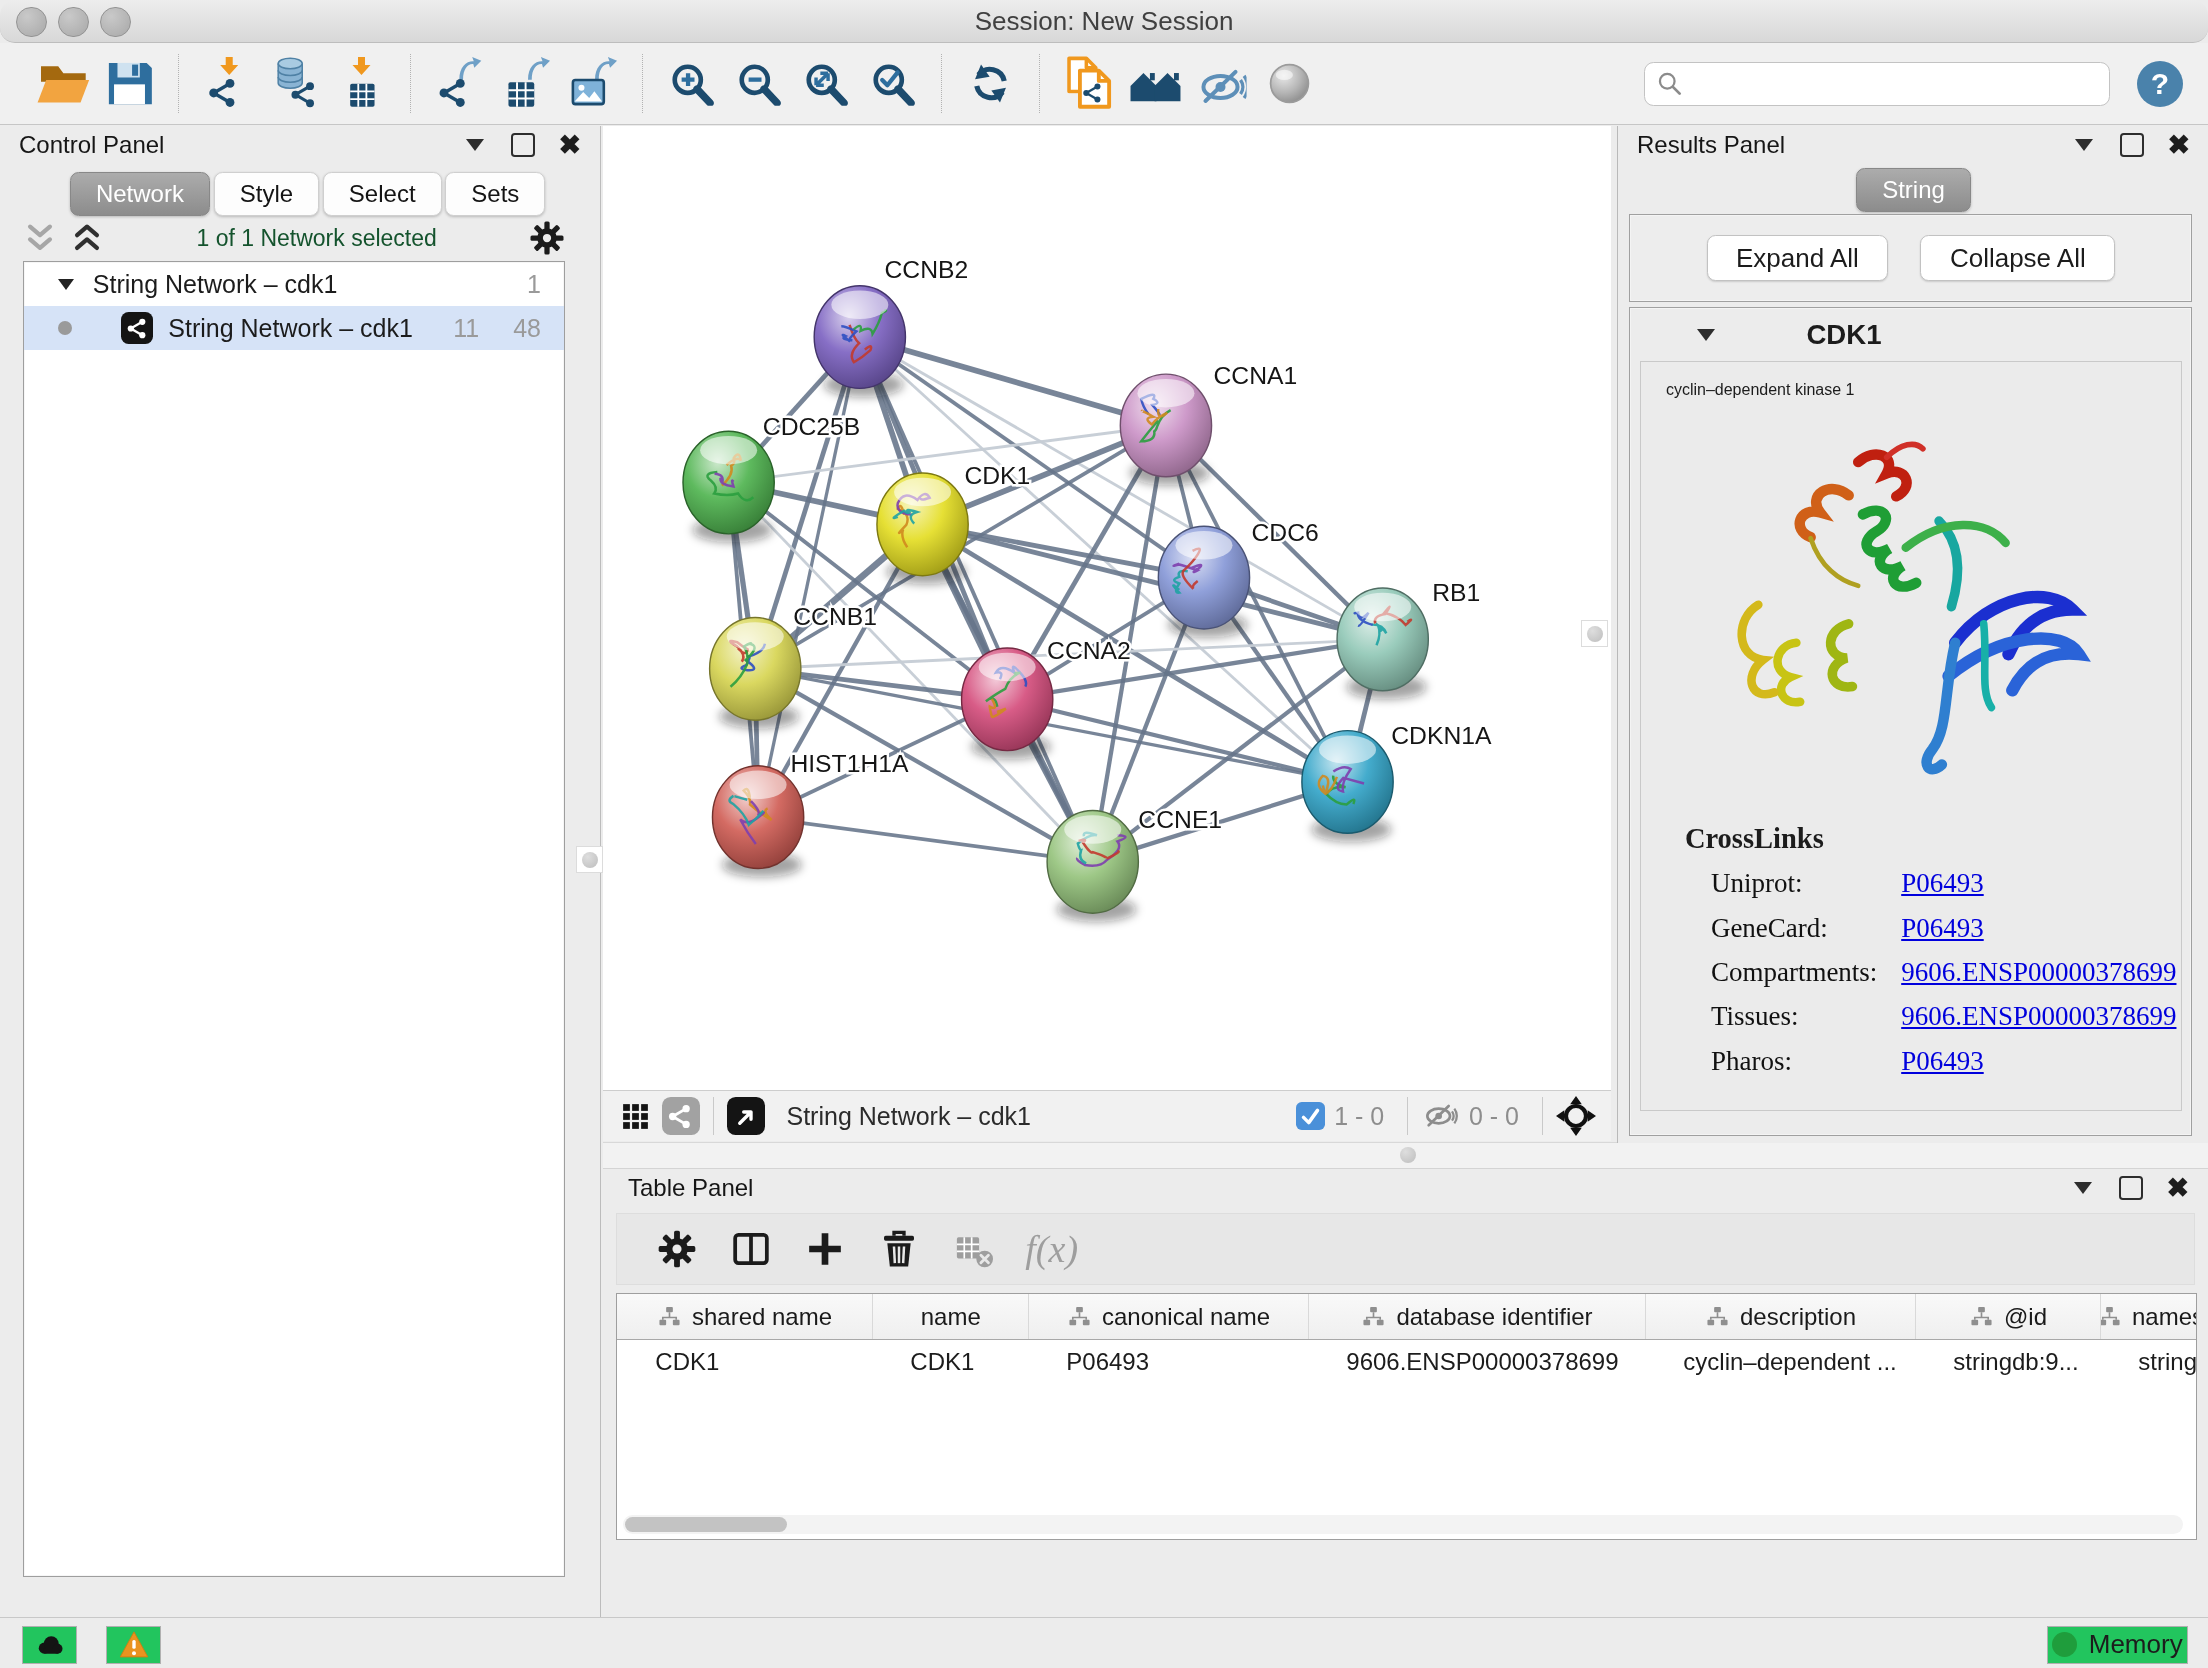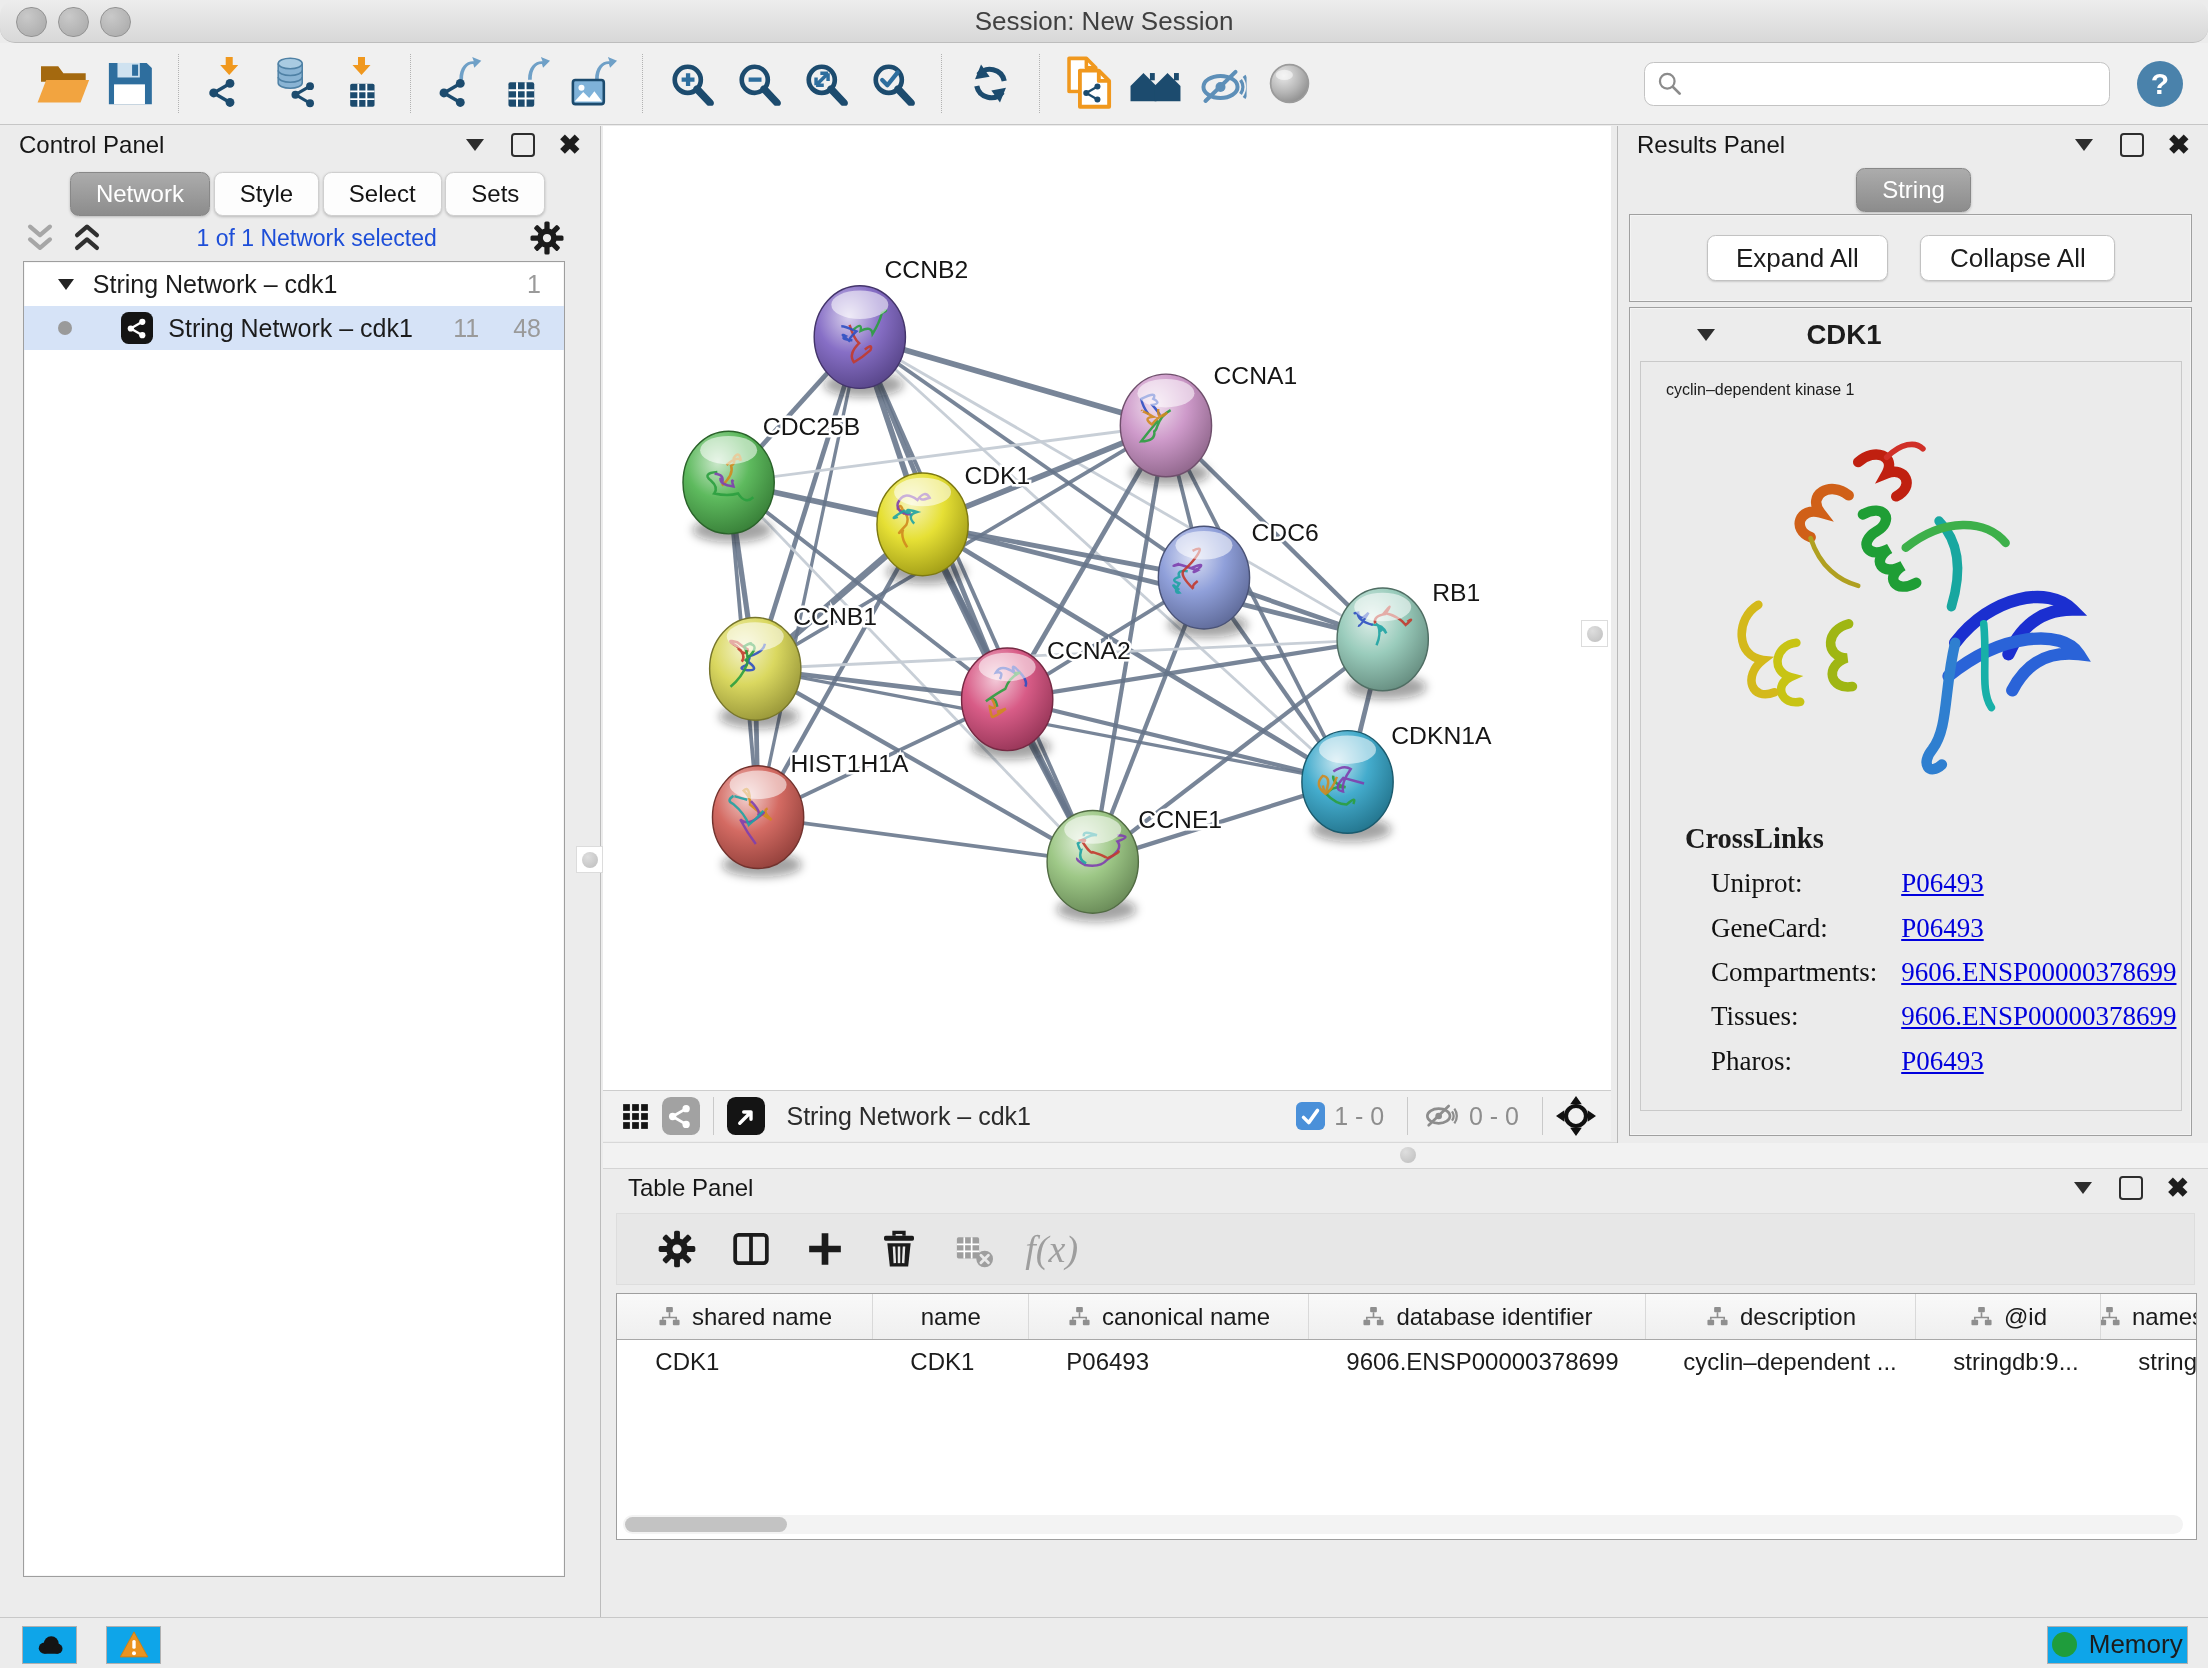--- a/index.html
+++ b/index.html
@@ -41,21 +41,21 @@
   
   .tab{height:42px;line-height:42px;padding:0 25px;background:#fdfdfd;border:1px solid #cfcfcf;
     border-radius:8.6px;font-size:24px;color:#141414;margin:0 1.9px;box-shadow:0 1px 2.9px rgba(0,0,0,.22);white-space:nowrap;}
   .tab.sel{background:linear-gradient(#acacac,#8c8c8c);color:#fff;border-color:#888;}
 
   
   #control-panel{position:absolute;left:0;top:126px;width:601px;height:1491px;background:#ececec;
     border-right:1.9px solid #bcbcbc;box-sizing:border-box;}
   #cp-tabs{position:absolute;left:68px;top:46px;display:flex;}
   #cp-toolbar{position:absolute;left:23px;top:93px;width:542px;height:38px;display:flex;align-items:center;}
-  #cp-status{flex:1;text-align:center;font-size:23px;color:#1d4ed8;}
+  #cp-status{flex:1;text-align:center;font-size:23px;color:#14532d;}
   #tree-box{position:absolute;left:23px;top:135px;width:540px;height:1314px;background:#fff;
     border:1px solid #9e9e9e;box-shadow:inset 0 0 0 1px #f6f6f6;}
   .tree-row{height:44px;display:flex;align-items:center;font-size:25px;position:relative;}
   .tree-row.sel{background:#d6e3f7;}
   .tr-caret{width:0;height:0;border-left:8.6px solid transparent;border-right:8.6px solid transparent;
     border-top:11.4px solid #222;margin:0 15px 0 34px;}
   .tr-dot{width:14.3px;height:14.3px;border-radius:50%;background:#9a9a9a;margin:0 0 0 34px;}
   .tr-chip{width:32px;height:32px;border-radius:7.6px;background:#141414;margin-left:49px;
     display:flex;align-items:center;justify-content:center;}
   .tr-chip svg{width:23px;height:23px;color:#fff;}
@@ -123,21 +123,21 @@
   .tdrow{display:flex;height:44px;}
   .td{font-size:24px;display:flex;align-items:center;padding-left:38px;box-sizing:border-box;
       flex:0 0 auto;overflow:hidden;white-space:nowrap;}
   #tp-hscroll{position:absolute;left:5.7px;bottom:4.8px;width:1560px;height:19px;background:#f3f3f3;border-radius:9.5px;}
   #tp-hthumb{position:absolute;left:1.9px;top:1.9px;width:162px;height:15px;background:#c3c3c3;border-radius:7.6px;}
   #tp-tabs{position:absolute;left:0;top:386px;width:100%;display:flex;justify-content:center;}
 
   
   #status-bar{position:absolute;left:0;top:1617px;width:100%;height:51px;background:#ececec;
     border-top:1px solid #c8c8c8;box-sizing:border-box;}
-  .sb-btn{position:absolute;top:7.6px;height:38px;background:#0ea5e9;border:1.9px solid #b0b0b0;
+  .sb-btn{position:absolute;top:7.6px;height:38px;background:#22c55e;border:1.9px solid #b0b0b0;
     display:flex;align-items:center;justify-content:center;box-sizing:border-box;}
   .sb-btn svg{width:30px;height:30px;}
   #memory-btn{left:2047px;width:141px;gap:11.4px;font-size:26px;}
   #memory-dot{width:25px;height:25px;border-radius:50%;}
 
   
   .node-label{font-family:"Liberation Sans",sans-serif;font-size:26px;fill:#151515;
     stroke:#ffffff;stroke-width:5px;paint-order:stroke;}
 </style>
 </head>

